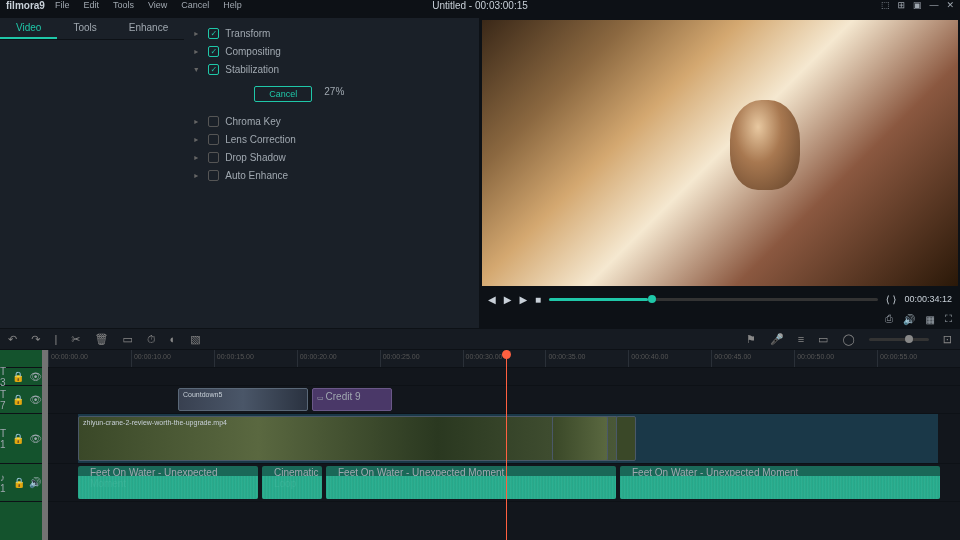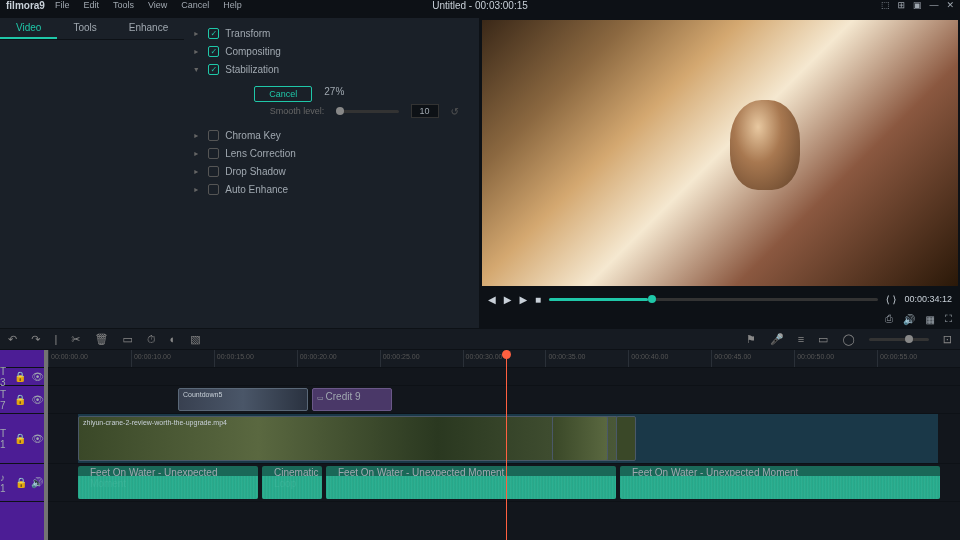--- a/index.html
+++ b/index.html
@@ -44,21 +44,21 @@
 .play-thumb{position:absolute;left:30%;width:8px;height:8px;background:#1fc7a8;border-radius:50%;top:-3px}
 .timecode{font-size:9px;color:#c8d0d8}
 .extra-bar{height:18px;background:#0d1116;display:flex;justify-content:flex-end;align-items:center;padding:0 8px;gap:10px}
 .extra-bar span{font-size:10px;cursor:pointer}
 .toolbar{height:22px;background:#161b22;display:flex;align-items:center;padding:0 8px;gap:14px;border-top:1px solid #0d1116;border-bottom:1px solid #0d1116}
 .toolbar .tb-icon{font-size:11px;cursor:pointer;color:#888}
 .toolbar .spacer{flex:1}
 .zoom-track{width:60px;height:3px;background:#333;position:relative;border-radius:2px}
 .zoom-thumb{position:absolute;left:60%;width:8px;height:8px;background:#888;border-radius:50%;top:-3px}
 .timeline{height:190px;background:#12161c;display:flex}
-.track-headers{width:48px;background:#4c1d95;border-right:4px solid #737373}
+.track-headers{width:48px;background:#14532d;border-right:6px solid #737373}
 .ruler-gap{height:18px;border-bottom:1px solid #0d1116}
 .th-row{display:flex;align-items:center;justify-content:center;gap:4px;border-bottom:1px solid #0d1116;font-size:8px}
 .th-row span{cursor:pointer}
 .tracks{flex:1;position:relative;overflow:hidden}
 .ruler{height:18px;background:#161b22;border-bottom:1px solid #0d1116;display:flex;position:relative}
 .ruler-tick{flex:1;border-left:1px solid #2a3038;font-size:7px;color:#555;padding-left:2px;padding-top:3px}
 .playhead{position:absolute;left:458px;top:0;bottom:0;width:1px;background:#ff6040;z-index:10}
 .playhead::before{content:"";position:absolute;top:0;left:-4px;width:9px;height:9px;background:#ff6040;border-radius:50%}
 .track{position:relative;border-bottom:1px solid #0d1116;background:#12161c}
 .clip{position:absolute;top:2px;bottom:2px;border-radius:2px;overflow:hidden;font-size:7px;padding:2px 4px}
@@ -119,28 +119,20 @@
       <div class="prop-row">
           <span class="caret">▾</span>
           <span class="chk">✓</span>
           <span class="prop-label">Stabilization</span>
         </div>
       <div class="stab-sub">
         <div class="cancel-row">
           <button class="cancel-btn">Cancel</button>
           <span>27%</span>
         </div>
-        <div class="smooth-row">
-          <span class="smooth-label">Smooth level:</span>
-          <div class="slider-track">
-              <div class="slider-thumb"></div>
-            </div>
-          <div class="num-box">10</div>
-          <span class="reset-circle">↺</span>
-        </div>
       </div>
       <div class="prop-row">
           <span class="caret">▸</span>
           <span class="chk off">✓</span>
           <span class="prop-label">Chroma Key</span>
         </div>
       <div class="prop-row">
           <span class="caret">▸</span>
           <span class="chk off">✓</span>
           <span class="prop-label">Lens Correction</span>

